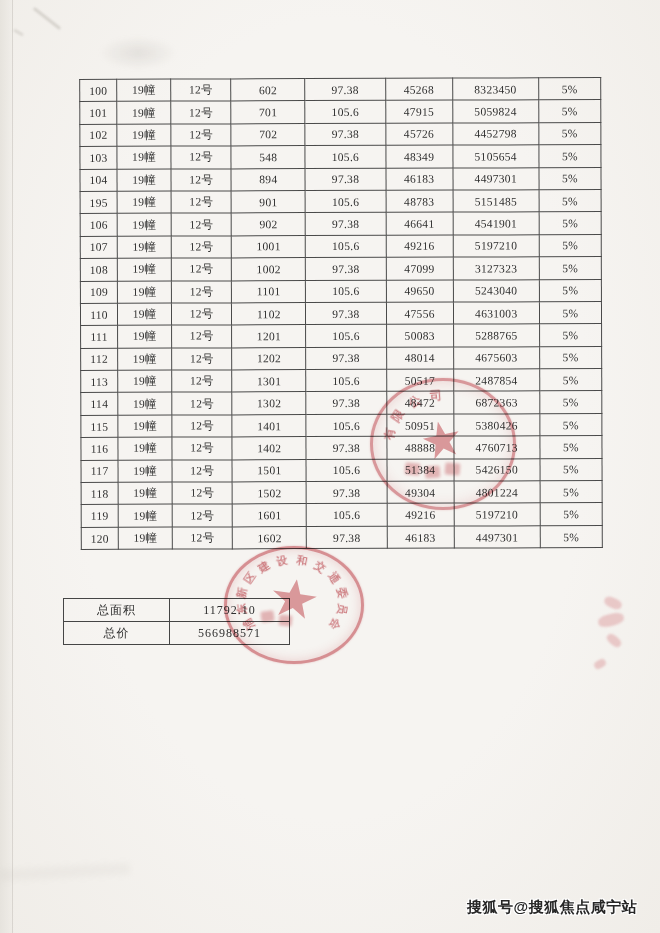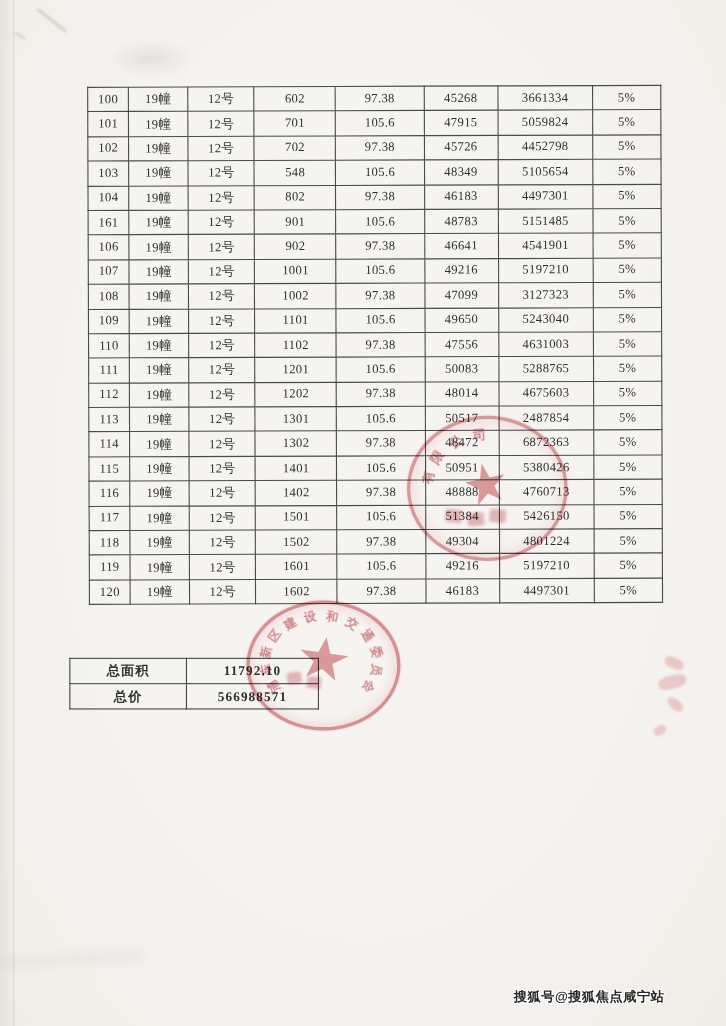--- a/index.html
+++ b/index.html
@@ -26,21 +26,21 @@
     border:1.6px solid #3f3f3f;
   }
   .price-table td{
     border:1px solid #4a4a4a;border-top-width:1.4px;
     height:21.4px;padding:0;text-align:center;vertical-align:middle;
     font-size:11.5px;letter-spacing:.3px;white-space:nowrap;
   }
   
   .summary-table{
     position:absolute;left:63px;top:598px;width:226px;
-    border-collapse:collapse;table-layout:fixed;border:1.6px solid #3f3f3f;font-weight:bold;
+    border-collapse:collapse;table-layout:fixed;border:1.6px solid #3f3f3f;
   }
   .summary-table td{
     border:1.2px solid #454545;height:22px;padding:0;text-align:center;
     vertical-align:middle;font-size:12px;letter-spacing:1px;white-space:nowrap;
   }
 
   
   .stamp{position:absolute;border-radius:50%;mix-blend-mode:multiply;filter:blur(.4px);}
   .stamp-company{left:370px;top:378px;width:140px;height:126px;
     border:3px solid rgba(194,62,72,.50);
@@ -65,21 +65,21 @@
   .scribble{position:absolute;background:rgba(200,90,98,.28);filter:blur(1.2px);border-radius:40%;}
   .sc1{left:604px;top:598px;width:18px;height:10px;transform:rotate(24deg);}
   .sc2{left:598px;top:614px;width:26px;height:12px;transform:rotate(-14deg);}
   .sc3{left:606px;top:636px;width:16px;height:9px;transform:rotate(40deg);}
   .sc4{left:594px;top:660px;width:12px;height:8px;transform:rotate(-30deg);}
 
   
   .watermark{
     position:absolute;left:467px;top:898px;
     font-family:"Liberation Sans","DejaVu Sans",sans-serif;
-    font-weight:bold;font-size:12px;letter-spacing:.5px;color:#262626;
+    font-weight:bold;font-size:15px;letter-spacing:.5px;color:#262626;
     text-shadow:-1px -1px 0 #fff,1px -1px 0 #fff,-1px 1px 0 #fff,1px 1px 0 #fff,0 0 3px rgba(255,255,255,.9);
   }
 </style>
 </head>
 <body>
 
 <div class="page">
 
   <div class="edge-band"></div>
   <div class="edge-line"></div>
@@ -100,21 +100,21 @@
         <col style="width:62px">
     </colgroup>
     <tbody id="price-body">
         <tr>
           <td>100</td>
           <td>19幢</td>
           <td>12号</td>
           <td>602</td>
           <td>97.38</td>
           <td>45268</td>
-          <td>3661334</td>
+          <td>8323450</td>
           <td>5%</td>
         </tr>
         <tr>
           <td>101</td>
           <td>19幢</td>
           <td>12号</td>
           <td>701</td>
           <td>105.6</td>
           <td>47915</td>
           <td>5059824</td>
@@ -137,28 +137,28 @@
           <td>548</td>
           <td>105.6</td>
           <td>48349</td>
           <td>5105654</td>
           <td>5%</td>
         </tr>
         <tr>
           <td>104</td>
           <td>19幢</td>
           <td>12号</td>
-          <td>802</td>
+          <td>894</td>
           <td>97.38</td>
           <td>46183</td>
           <td>4497301</td>
           <td>5%</td>
         </tr>
         <tr>
-          <td>161</td>
+          <td>195</td>
           <td>19幢</td>
           <td>12号</td>
           <td>901</td>
           <td>105.6</td>
           <td>48783</td>
           <td>5151485</td>
           <td>5%</td>
         </tr>
         <tr>
           <td>106</td>

